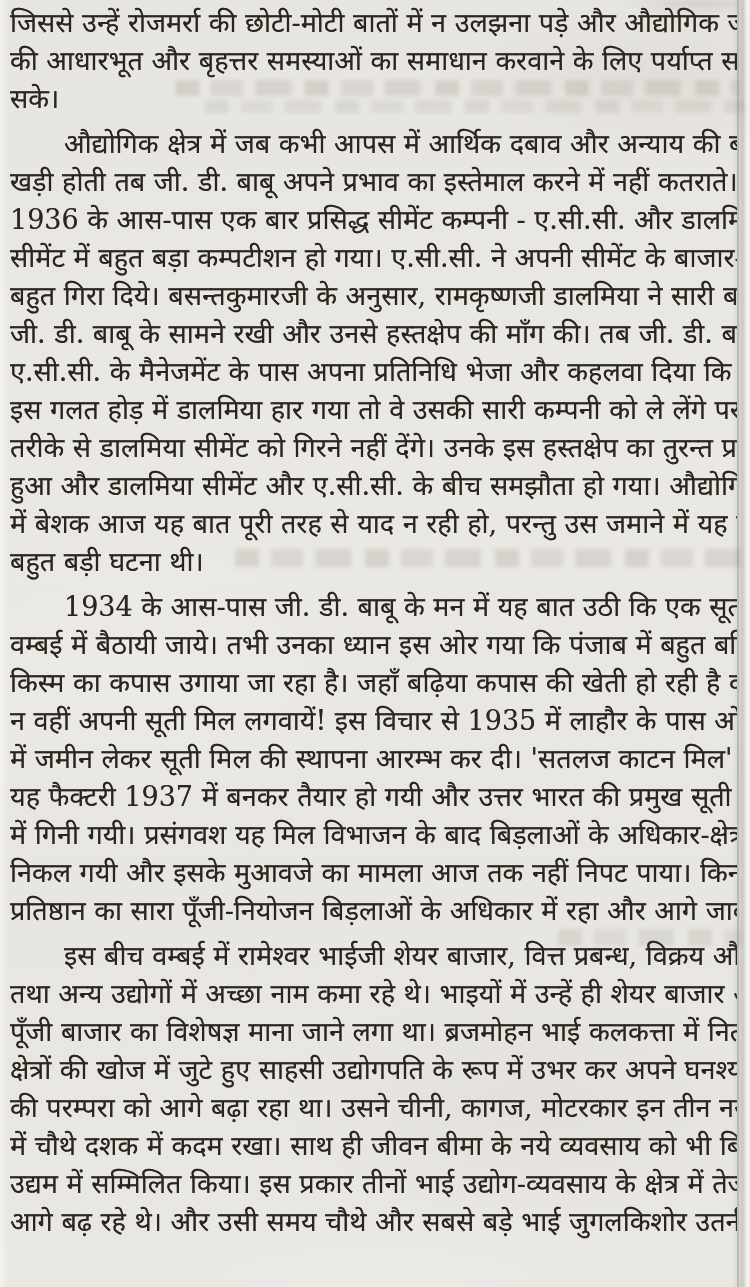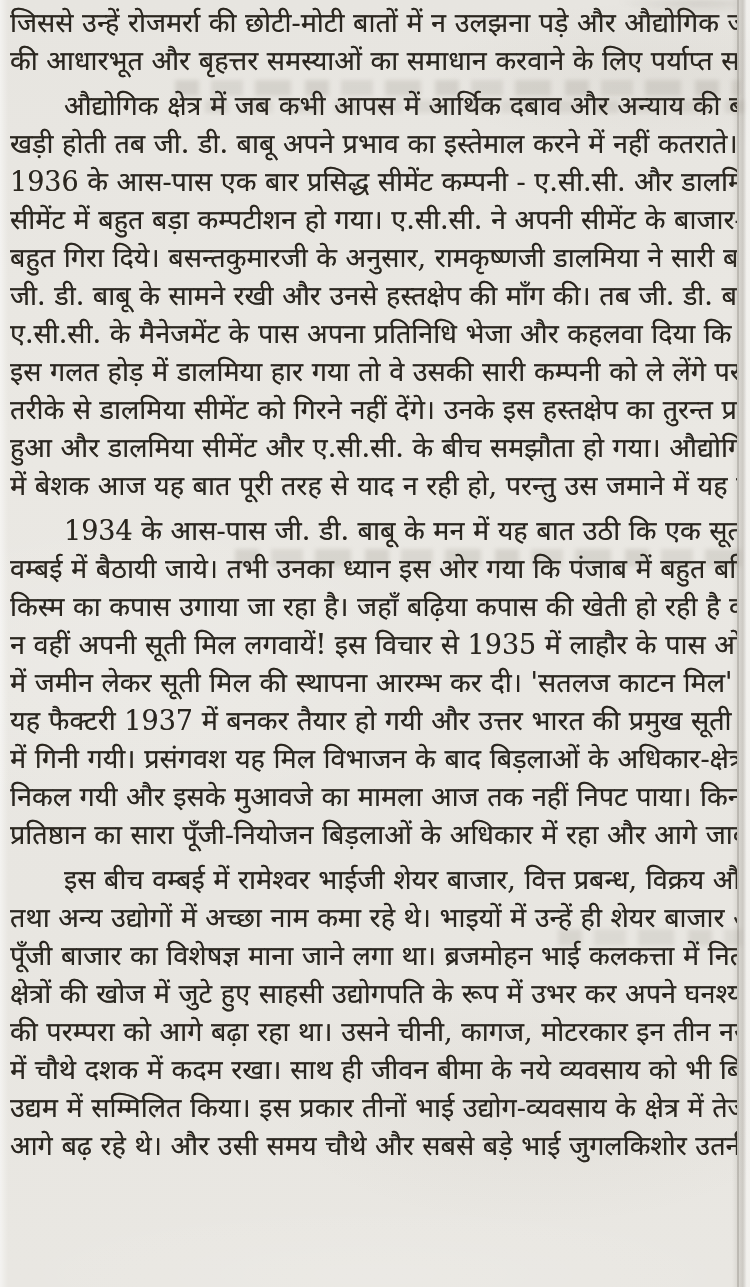--- a/index.html
+++ b/index.html
@@ -84,34 +84,36 @@
   <div class="bleed b1"></div>
   <div class="bleed b2"></div>
   <div class="bleed b3"></div>
   <div class="bleed b4"></div>
 
   <div class="textblock">
 
     <div class="para">
       <div class="line">जिससे उन्हें रोजमर्रा की छोटी-मोटी बातों में न उलझना पड़े और औद्योगिक जगत्</div>
       <div class="line">की आधारभूत और बृहत्तर समस्याओं का समाधान करवाने के लिए पर्याप्त समय मिल</div>
+      <div class="line plast">सके।</div>
     </div>
 
     <div class="para indent">
       <div class="line">औद्योगिक क्षेत्र में जब कभी आपस में आर्थिक दबाव और अन्याय की बात</div>
       <div class="line">खड़ी होती तब जी. डी. बाबू अपने प्रभाव का इस्तेमाल करने में नहीं कतराते। सन्</div>
       <div class="line">1936 के आस-पास एक बार प्रसिद्ध सीमेंट कम्पनी - ए.सी.सी. और डालमिया</div>
       <div class="line">सीमेंट में बहुत बड़ा कम्पटीशन हो गया। ए.सी.सी. ने अपनी सीमेंट के बाजार-दर</div>
       <div class="line">बहुत गिरा दिये। बसन्तकुमारजी के अनुसार, रामकृष्णजी डालमिया ने सारी बात</div>
       <div class="line">जी. डी. बाबू के सामने रखी और उनसे हस्तक्षेप की माँग की। तब जी. डी. बाबू ने</div>
       <div class="line">ए.सी.सी. के मैनेजमेंट के पास अपना प्रतिनिधि भेजा और कहलवा दिया कि यदि</div>
       <div class="line">इस गलत होड़ में डालमिया हार गया तो वे उसकी सारी कम्पनी को ले लेंगे पर गलत</div>
       <div class="line">तरीके से डालमिया सीमेंट को गिरने नहीं देंगे। उनके इस हस्तक्षेप का तुरन्त प्रभाव</div>
       <div class="line">हुआ और डालमिया सीमेंट और ए.सी.सी. के बीच समझौता हो गया। औद्योगिक क्षेत्रों</div>
       <div class="line">में बेशक आज यह बात पूरी तरह से याद न रही हो, परन्तु उस जमाने में यह एक</div>
+      <div class="line plast">बहुत बड़ी घटना थी।</div>
     </div>
 
     <div class="para indent">
       <div class="line">1934 के आस-पास जी. डी. बाबू के मन में यह बात उठी कि एक सूती मिल</div>
       <div class="line">वम्बई में बैठायी जाये। तभी उनका ध्यान इस ओर गया कि पंजाब में बहुत बढ़िया</div>
       <div class="line">किस्म का कपास उगाया जा रहा है। जहाँ बढ़िया कपास की खेती हो रही है क्यों</div>
       <div class="line">न वहीं अपनी सूती मिल लगवायें! इस विचार से 1935 में लाहौर के पास ओकरा</div>
       <div class="line">में जमीन लेकर सूती मिल की स्थापना आरम्भ कर दी। 'सतलज काटन मिल' नामक</div>
       <div class="line">यह फैक्टरी 1937 में बनकर तैयार हो गयी और उत्तर भारत की प्रमुख सूती मिलों</div>
       <div class="line">में गिनी गयी। प्रसंगवश यह मिल विभाजन के बाद बिड़लाओं के अधिकार-क्षेत्र से</div>

